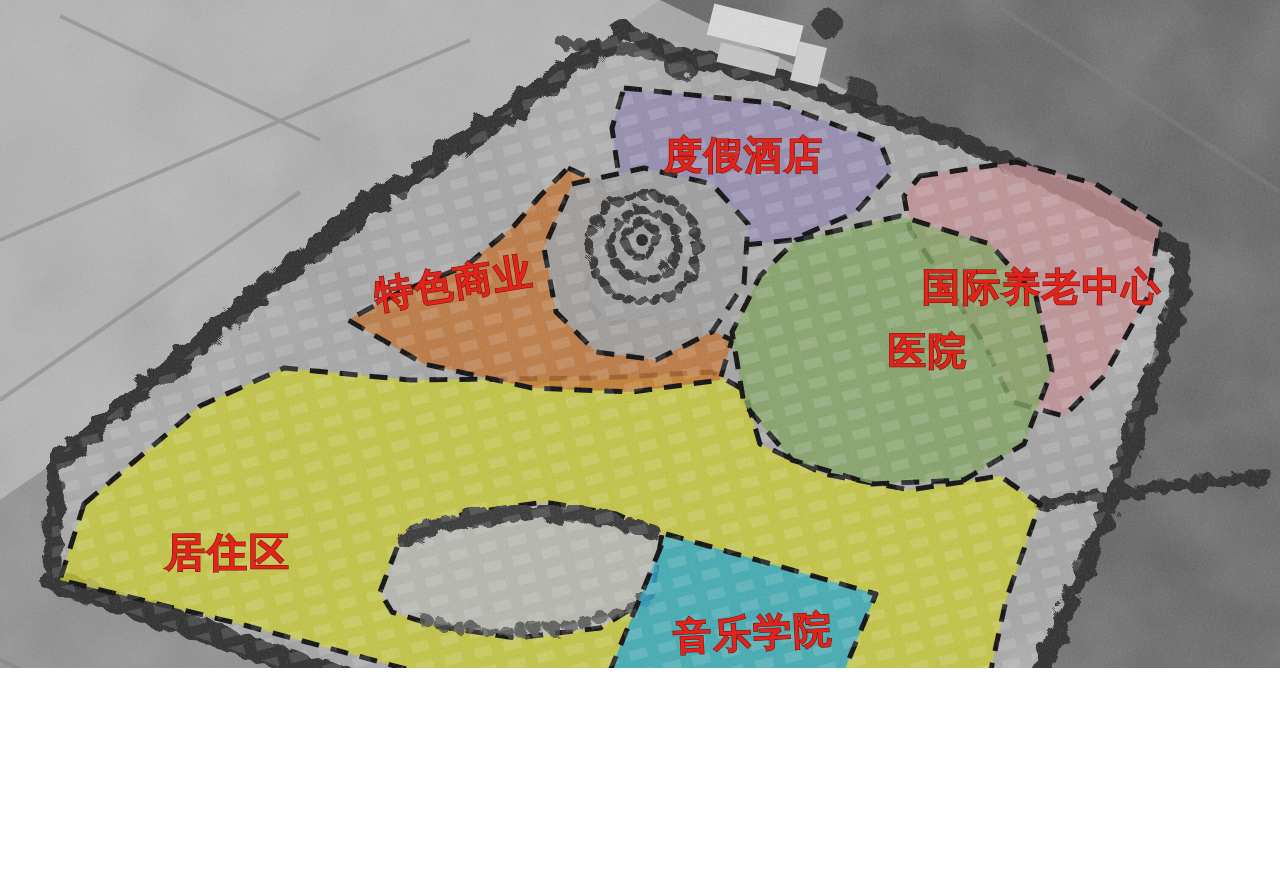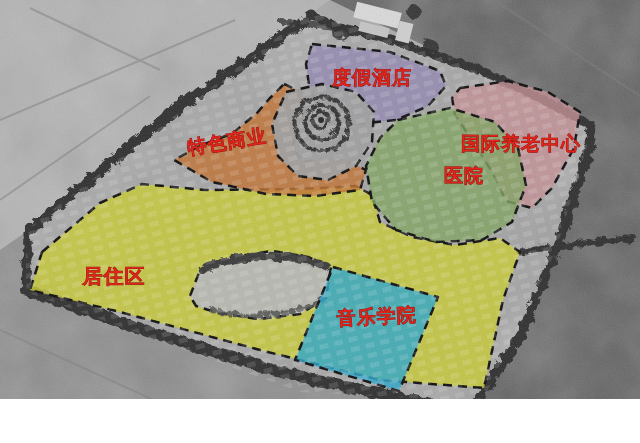--- a/index.html
+++ b/index.html
@@ -1,17 +1,17 @@
 <!DOCTYPE html>
 <html><head>
 <meta charset="utf-8">
 <style>
   html,body{margin:0;padding:0;background:#ffffff;}
   .stage{
-    position:relative;width:640px;height:399px;overflow:hidden;
+    position:relative;width:640px;height:334px;overflow:hidden;
     font-family:"Liberation Sans", sans-serif;
     background:#9c9c9c;
   }
   svg{display:block;}
   text.zone-label{
     font-family:"Liberation Sans", sans-serif;
     font-weight:bold;
     letter-spacing:1px;
     paint-order:stroke;
     stroke:#6b0e08;

